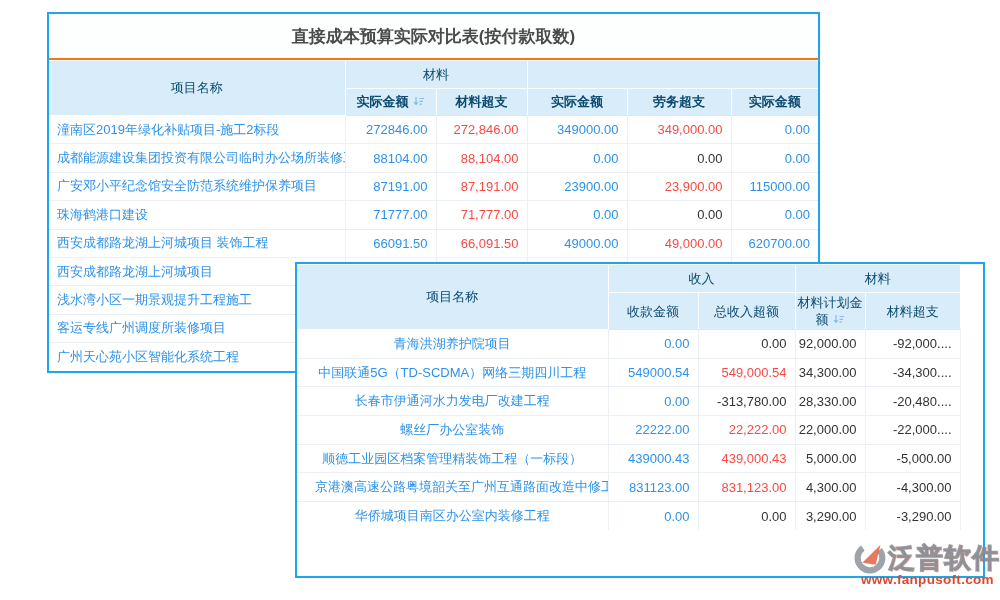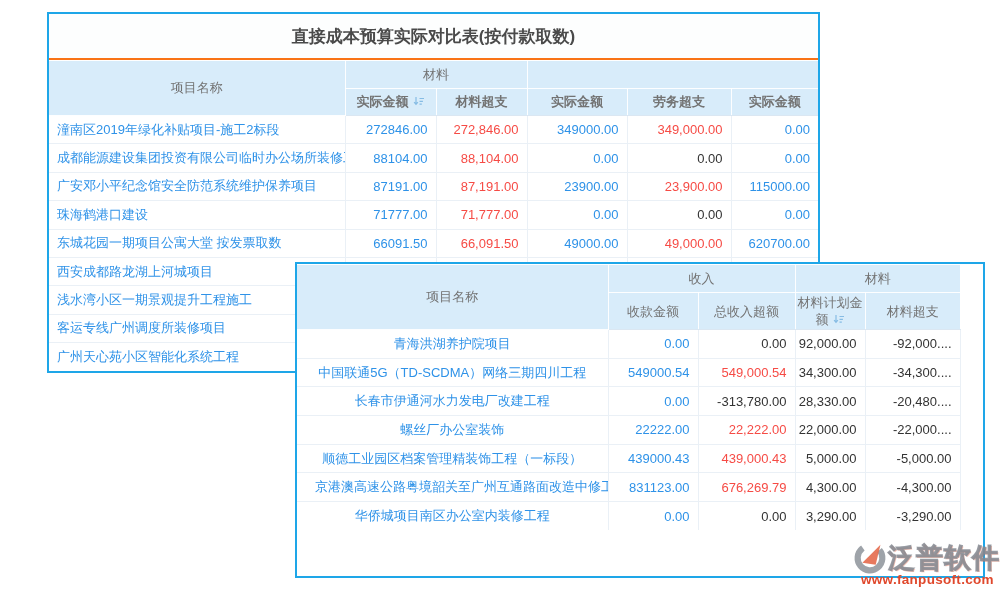--- a/index.html
+++ b/index.html
@@ -12,21 +12,21 @@
   #card-t2 { left:295px; top:262px; width:690px; height:316px; z-index:20; }
 
   .card-title { height:46px; line-height:45px; text-align:center;
                 font-size:17px; font-weight:bold; color:#4a4a4a;
                 background:#fdfefe; border-bottom:2px solid #f97316; }
 
   table { border-collapse:collapse; table-layout:fixed; }
   .t1 table { width:769px; }
   .t2 table { width:663px; }
 
-  th { background:#d8ecfa; color:#737373; font-weight:normal; font-size:13px;
+  th { background:#d8ecfa; color:#0c4a6e; font-weight:normal; font-size:13px;
        border:1px solid rgba(255,255,255,0.95); text-align:center; vertical-align:middle; }
   .t1 .group-row th { height:28px; }
   .t1 .sub-row th { height:27px;font-weight:bold; }
   .t2 .group-row th { height:28px; }
   .t2 .sub-row th { height:37px; line-height:17px; }
   thead th:first-child { border-left:none; }
   thead th:last-child { border-right:none; }
   .sub-row th { border-bottom:1px solid #dbe7f2; }
 
   td { font-size:13px; border-top:1px solid #eaf0f6; border-right:1px solid #eaf0f6;
@@ -114,21 +114,21 @@
             </tr>
             <tr>
               <td class="name">珠海鹤港口建设</td>
               <td class="num tone-blue">71777.00</td>
               <td class="num tone-red">71,777.00</td>
               <td class="num tone-blue">0.00</td>
               <td class="num tone-dark">0.00</td>
               <td class="num tone-blue">0.00</td>
             </tr>
             <tr>
-              <td class="name">东城花园一期项目公寓大堂 按发票取数</td>
+              <td class="name">西安成都路龙湖上河城项目 装饰工程</td>
               <td class="num tone-blue">66091.50</td>
               <td class="num tone-red">66,091.50</td>
               <td class="num tone-blue">49000.00</td>
               <td class="num tone-red">49,000.00</td>
               <td class="num tone-blue">620700.00</td>
             </tr>
             <tr>
               <td class="name">西安成都路龙湖上河城项目</td>
               <td class="num tone-blue"></td>
               <td class="num tone-blue"></td>
@@ -223,21 +223,21 @@
             <tr>
               <td class="name">顺德工业园区档案管理精装饰工程（一标段）</td>
               <td class="num tone-blue">439000.43</td>
               <td class="num tone-red">439,000.43</td>
               <td class="num tone-dark">5,000.00</td>
               <td class="num tone-dark">-5,000.00</td>
             </tr>
             <tr>
               <td class="name">京港澳高速公路粤境韶关至广州互通路面改造中修工程</td>
               <td class="num tone-blue">831123.00</td>
-              <td class="num tone-red">676,269.79</td>
+              <td class="num tone-red">831,123.00</td>
               <td class="num tone-dark">4,300.00</td>
               <td class="num tone-dark">-4,300.00</td>
             </tr>
             <tr>
               <td class="name">华侨城项目南区办公室内装修工程</td>
               <td class="num tone-blue">0.00</td>
               <td class="num tone-dark">0.00</td>
               <td class="num tone-dark">3,290.00</td>
               <td class="num tone-dark">-3,290.00</td>
             </tr>

